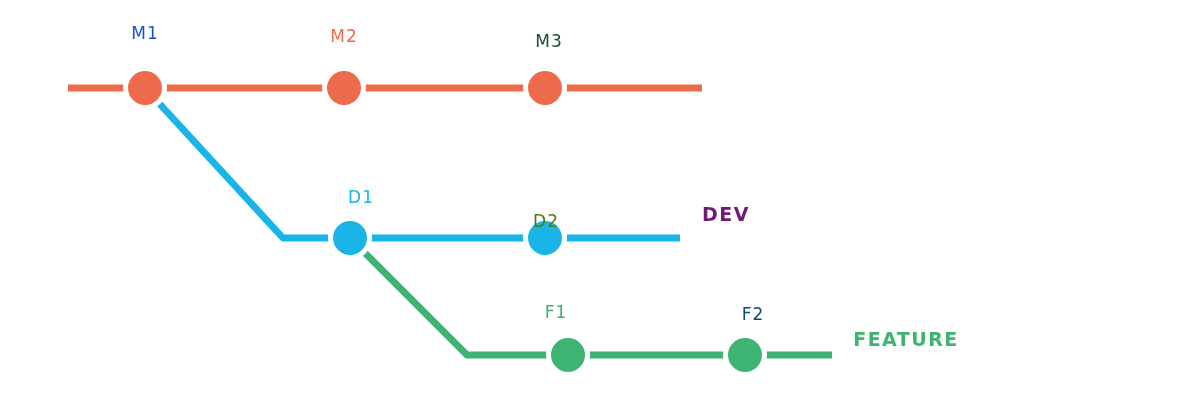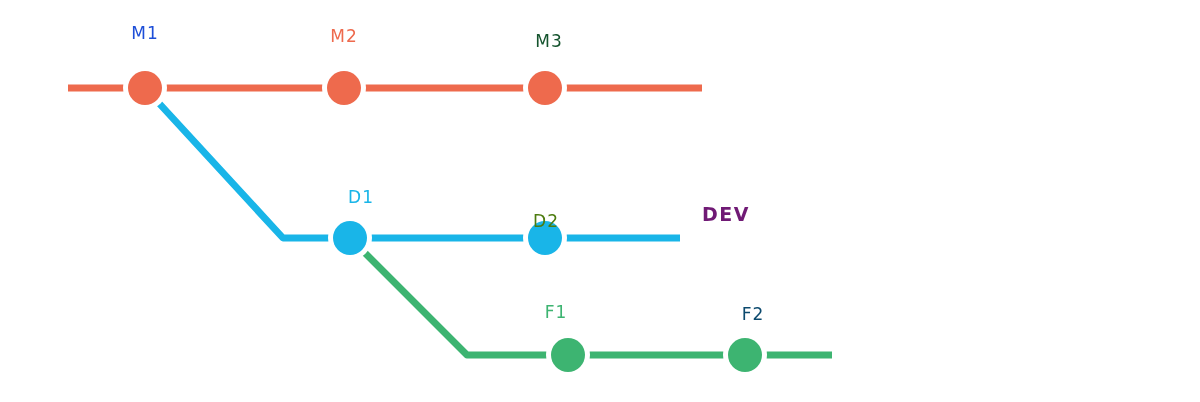--- a/index.html
+++ b/index.html
@@ -67,14 +67,15 @@
 
   <div class="lbl commit" style="left: 145px; top: 33px; color: #1d4ed8;">M1</div>
   <div class="lbl commit" style="left: 344px; top: 36px; color: rgb(238, 106, 77); text-align: right;">M2</div>
   <div class="lbl commit" style="left: 549px; top: 41px; color: #14532d;">M3</div>
   <div class="lbl commit" style="left: 361px; top: 197px; color: rgb(25, 181, 232);">D1</div>
   <div class="lbl commit" style="left: 546px; top: 201px; color: #4d7c0f; margin-top: 20px;">D2</div>
   <div class="lbl commit" style="left: 556px; top: 312px; color: rgb(61, 180, 113);">F1</div>
   <div class="lbl commit" style="left: 753px; top: 314px; color: #0c4a6e;">F2</div>
 
   <div class="lbl branch" style="left: 726px; top: 214px; color: #701a75;">DEV</div>
+  <div class="lbl branch" style="left: 906px; top: 339px; color: rgb(61, 180, 113);">FEATURE</div>
 
 </div>
 
 </body></html>

